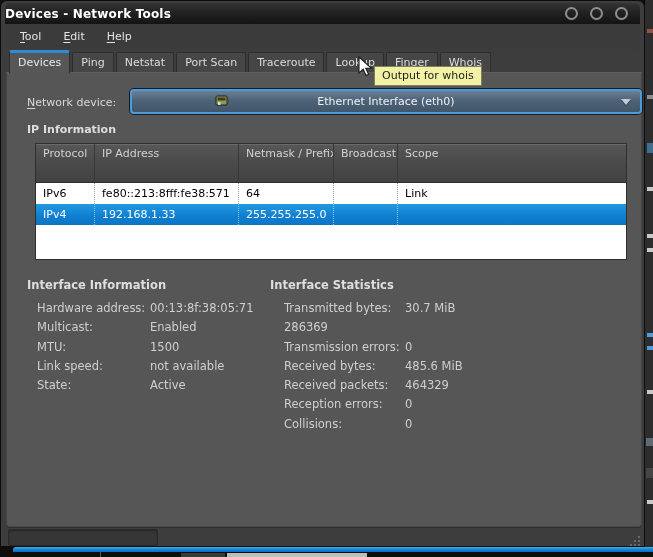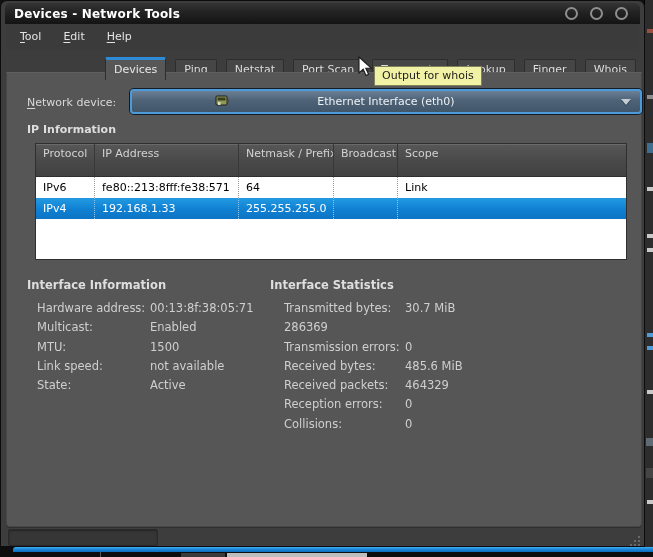--- a/index.html
+++ b/index.html
@@ -23,29 +23,29 @@
   .bg-bottom .darktext { position:absolute; left:181px; top:6px; width:44px; height:4px; background:#3b3b3b; }
   .bg-bottom .vline { position:absolute; left:100px; top:5px; width:1px; height:5px; background:#5a5a5a; }
 
   
   .window { position:absolute; left:0; top:0; width:645px; height:547px;
     background:#3d3d3d; border:1px solid #0c0c0c; border-radius:7px 7px 0 0; }
 
   .titlebar { position:absolute; left:4px; right:4px; top:2px; height:21px;
     background:linear-gradient(180deg,#343434 0%,#222 45%,#141414 100%);
     border-radius:5px 5px 0 0; display:flex; align-items:center; }
-  .title { font-weight:bold; font-size:12px; color:#fff; padding-left:9px; letter-spacing:.2px; }
+  .title { font-weight:bold; font-size:12px; color:#fff; letter-spacing:.2px; }
   .win-controls { position:absolute; right:12px; top:4px; display:flex; gap:12px; }
   .winbtn { width:13px; height:13px; border-radius:50%; border:2px solid #8f8f8f; background:transparent; cursor:pointer; }
 
   .menubar { position:absolute; left:5px; top:23px; right:5px; height:25px;
     display:flex; align-items:center; gap:6px; padding-left:6px; background:#3b3b3b; }
   .menu-item { padding:3px 8px; color:#e3e3e3; cursor:pointer; }
 
-  .tabbar { position:absolute; left:8px; top:56px; right:8px; height:23px; display:flex; gap:9px; align-items:flex-end;justify-content:flex-end; }
+  .tabbar { position:absolute; left:8px; top:49px; right:8px; height:23px; display:flex; gap:2px; align-items:flex-end; }
   .tab { height:21px; line-height:20px; padding:0 8px; background:#464646;
     border:1px solid #2d2d2d; border-bottom:none; color:#dcdcdc; cursor:pointer;
     border-radius:2px 2px 0 0; }
   .tab.active { height:23px; line-height:19px; background:#575757;
     border-top:3px solid #2f8bd5; color:#e8e8e8; z-index:2; }
 
   .page { position:absolute; left:5px; top:71px; width:636px; height:455px;
     background:#565656; border:1px solid #474747; border-top-color:#5f5f5f;
     border-radius:0 0 4px 4px; box-shadow:0 1px 0 #2e2e2e; }
 
@@ -58,21 +58,21 @@
   .nic-icon { position:absolute; left:82px; top:2px; width:16px; height:16px; }
   .combo-arrow { position:absolute; right:9px; top:8px; width:0; height:0;
     border-left:5px solid transparent; border-right:5px solid transparent; border-top:6px solid #c4ccd3;
     filter:drop-shadow(0 1px 0 #2a3844); }
 
   .section-title { font-weight:bold; color:#dedede; }
   .ip-title { position:absolute; left:20px; top:50px; }
 
   .table { position:absolute; left:28px; top:70px; width:592px; height:117px;
     border:1px solid #2f2f2f; background:#fff; }
-  .thead { display:grid; grid-template-columns:59px 144px 95px 64px 1fr; height:33px;
+  .thead { display:grid; grid-template-columns:59px 144px 95px 64px 1fr; height:39px;
     background:linear-gradient(180deg,#575757 0%,#4a4a4a 50%,#424242 100%);
     border-bottom:1px solid #2f2f2f; }
   .th { line-height:20px; padding-left:7px; color:#d2d2d2; border-right:1px solid #383838;
     box-shadow:inset 0 1px 0 #6a6a6a; cursor:pointer; white-space:nowrap; overflow:hidden; }
   .th:last-child { border-right:none; }
   .trow { display:grid; grid-template-columns:59px 144px 95px 64px 1fr; height:21px; background:#fff; color:#000; cursor:pointer; }
   .td { line-height:21px; padding-left:7px; border-right:1px dotted #9d9d9d; white-space:nowrap; overflow:hidden; }
   .td:last-child { border-right:none; }
   .trow.selected { background:linear-gradient(180deg,#229ae2 0%,#1080d2 55%,#0d74c4 100%); color:#fff; }
   .trow.selected .td { border-right:1px dotted #8fc6ec; }

